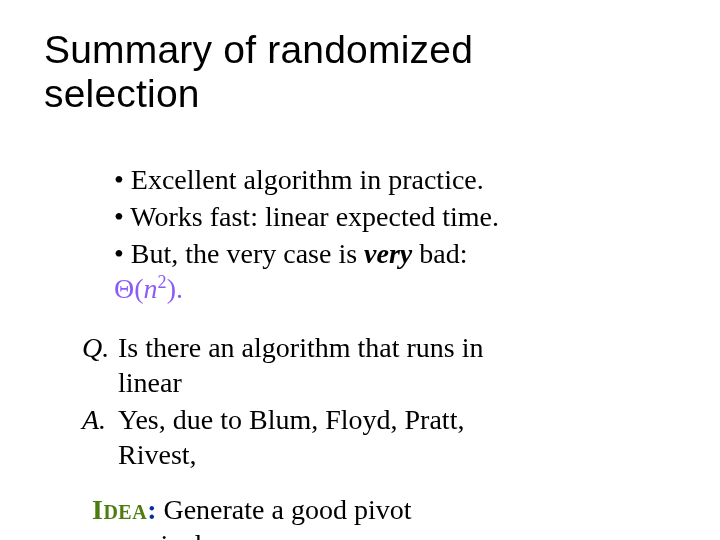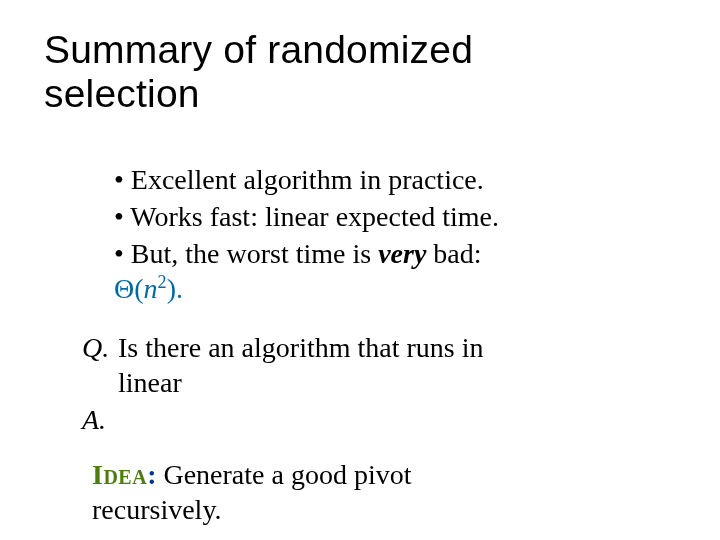--- a/index.html
+++ b/index.html
@@ -66,21 +66,21 @@
   }
   .idea-colon {
     font-weight: bold;
     color: #003399;
   }
   .very {
     font-style: italic;
     font-weight: bold;
   }
   .theta {
-    color: #0369a1;
+    color: #8b5cf6;
   }
   .theta sup {
     font-size: 0.65em;
   }
   .theta .n {
     font-style: italic;
   }
 </style>
 </head>
 <body>
@@ -90,35 +90,35 @@
   <h1 class="title">Summary of randomized selection</h1>
 
   <div class="bullets">
     <div class="bullet-row">
       <span class="bullet-dot">• </span><span>Excellent algorithm in practice.</span>
     </div>
     <div class="bullet-row">
       <span class="bullet-dot">• </span><span>Works fast: linear expected time.</span>
     </div>
     <div class="bullet-row">
-      <span class="bullet-dot">• </span><span>But, the worst time is </span><span class="very">very</span><span> bad: </span><span class="theta"><span>Θ(</span><span class="n">n</span><sup>2</sup><span>).</span></span>
+      <span class="bullet-dot">• </span><span>But, the very case is </span><span class="very">very</span><span> bad: </span><span class="theta"><span>Θ(</span><span class="n">n</span><sup>2</sup><span>).</span></span>
     </div>
   </div>
 
   <div class="qa-block">
     <div class="qa-row">
       <div class="qa-label">Q.</div>
       <div class="qa-text">
         <span>Is there an algorithm that runs in linear</span><br>
       </div>
     </div>
     <div class="qa-row">
       <div class="qa-label">A.</div>
       <div class="qa-text">
-        <br>
+        <span>Yes, due to Blum, Floyd, Pratt, Rivest,</span><br>
       </div>
     </div>
   </div>
 
   <div class="idea-block">
     <span class="idea-label">Idea</span><span class="idea-colon">:</span><span> Generate a good pivot recursively.</span>
   </div>
 
 </div>
 

